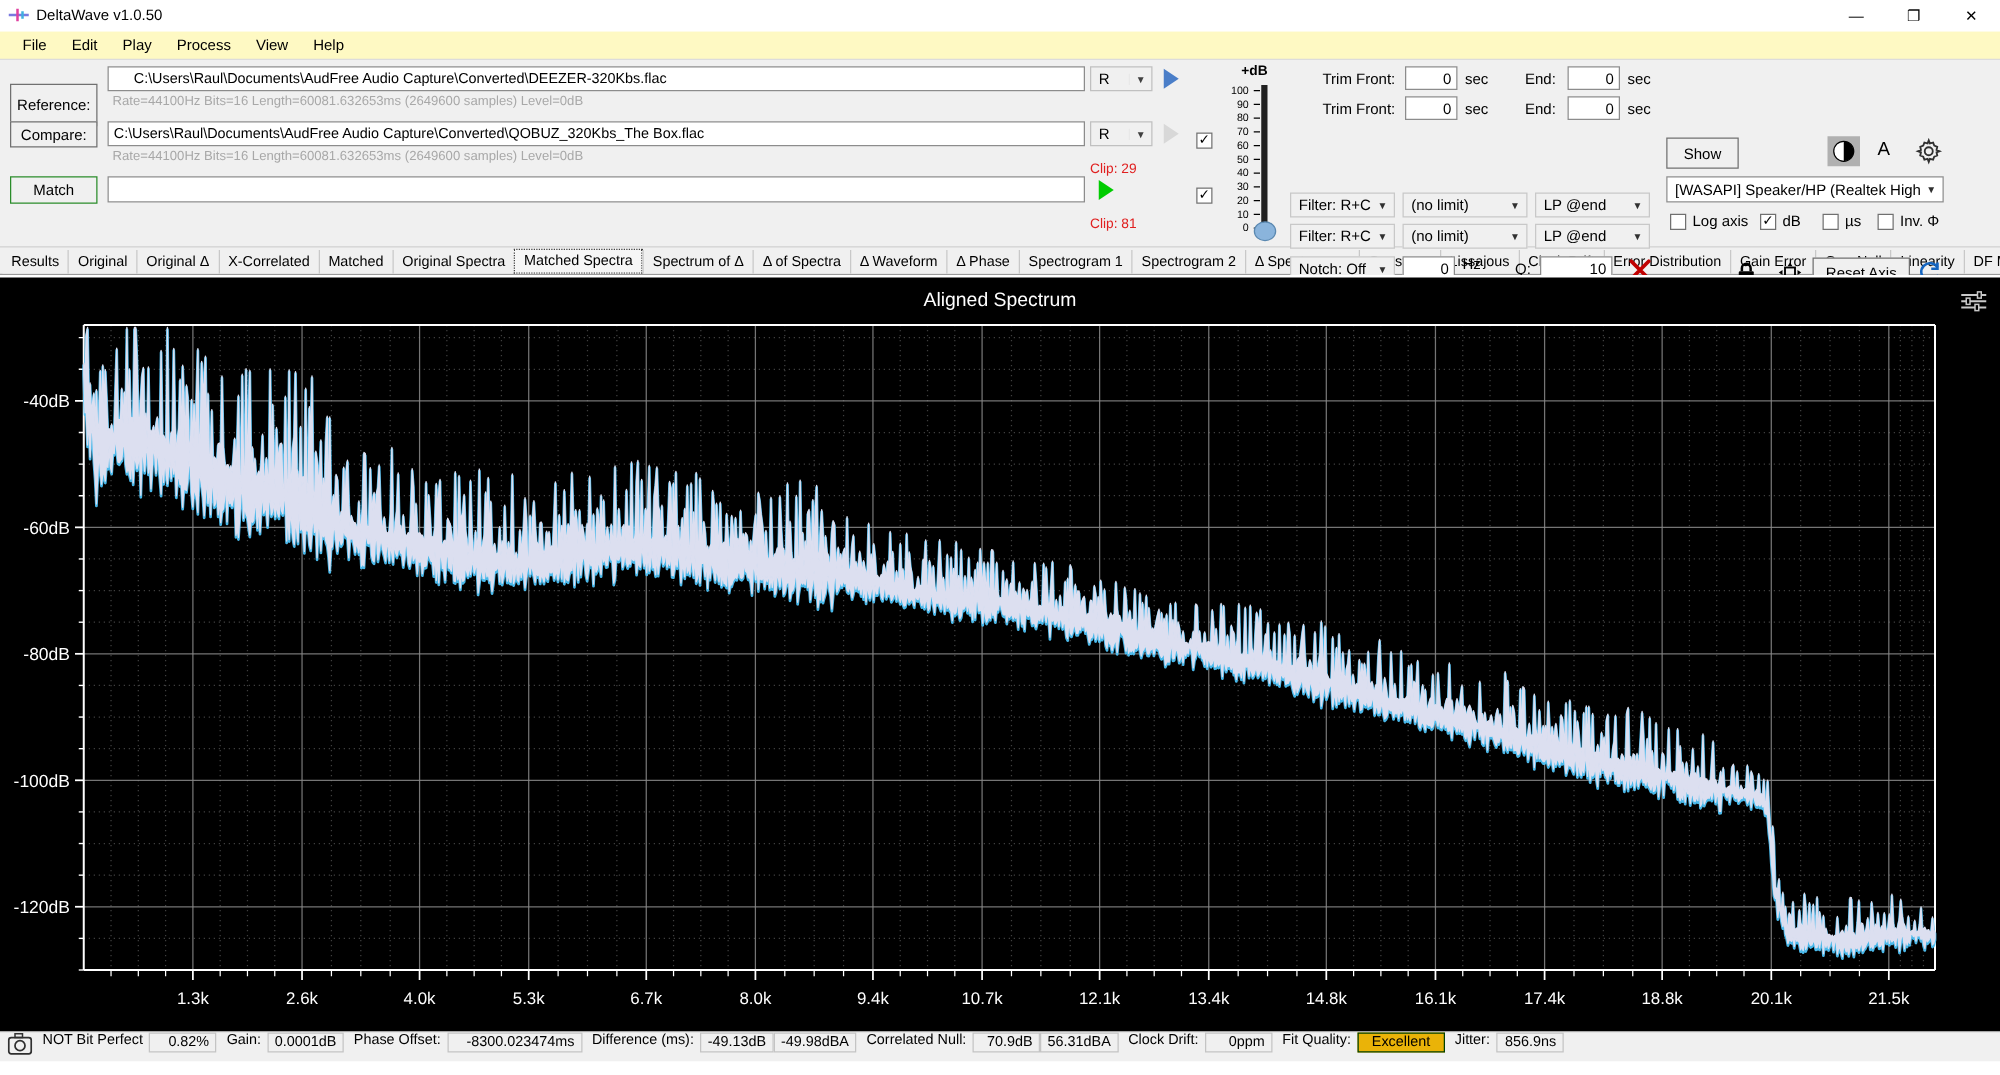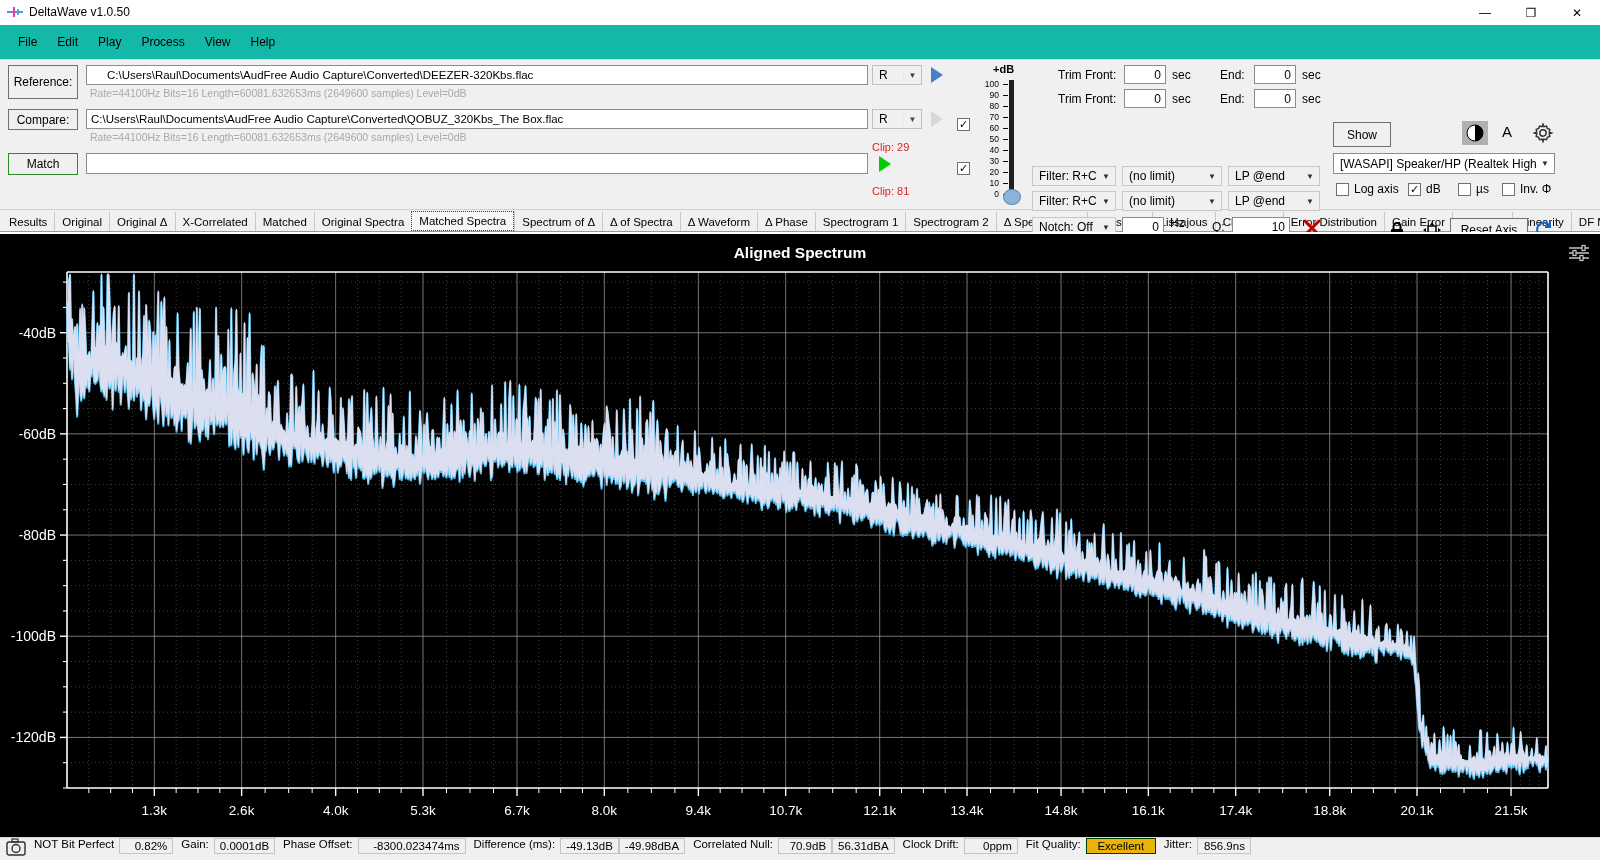--- a/index.html
+++ b/index.html
@@ -29,21 +29,21 @@
   #app-icon .b3 { left: 10px; top: 5px; width: 2px; height: 6px; background:#40b0e0; }
   #title-text { font-size: 12px; color: #000; }
   #win-buttons { position: absolute; right: 0; top: 0; display: flex; height: 25px; }
   .win-btn {
     width: 46px; height: 25px; display: flex; align-items: center;
     justify-content: center; font-size: 12px; color: #000; cursor: default;
   }
 
   
   #menubar {
-    height: 35px; background: #14b8a6;
+    height: 23px; background: #fef9c3;
     display: flex; align-items: center; padding-left: 8px;
     border-bottom: 1px solid #dcdcdc;
   }
   .menu-item {
     padding: 3px 10px; font-size: 12px; color: #000; cursor: default;
   }
 
   
   #toppanel {
     height: 150px; background: #f0f0f0; position: relative;
@@ -123,21 +123,21 @@
   }
 
   
   #chart-area {
     position: relative; background: #000000;
     height: 605px; width: 1600px;
     border-top: 2px solid #ffffff;
   }
   #chart-title {
     position:absolute; left:0; right:0; top:10px; text-align:center;
-    color:#ffffff; font-size:15.5px; font-weight:bold;
+    color:#ffffff; font-size:15.5px; font-weight:normal;
   }
   #chart-settings-icon {
     position:absolute; right:10px; top:10px; cursor:pointer;
   }
   #plot-svg { position:absolute; left:0; top:0; }
 
   
   #statusbar {
     height: 24px; background: #f0f0f0; display: flex; align-items: flex-start;
     padding-left: 6px; border-top: 1px solid #d8d8d8; gap: 0;
@@ -173,21 +173,21 @@
   <div class="menu-item">File</div>
   <div class="menu-item">Edit</div>
   <div class="menu-item">Play</div>
   <div class="menu-item">Process</div>
   <div class="menu-item">View</div>
   <div class="menu-item">Help</div>
 </div>
 
 <div id="toppanel">
 
-  <div class="btn-outline" style="position:absolute;left:8px;top:5px;width:70px;height:34px;">Reference:</div>
+  <div class="btn-outline" style="position:absolute;left:8px;top:19px;width:70px;height:34px;">Reference:</div>
   <input class="path-input" style="position: absolute; left: 86px; top: 5px; width: 782px; height: 20px; padding-left: 20px;" value="C:\Users\Raul\Documents\AudFree Audio Capture\Converted\DEEZER-320Kbs.flac">
   <div class="meta-text" style="position:absolute;left:90px;top:27px;">Rate=44100Hz Bits=16 Length=60081.632653ms (2649600 samples) Level=0dB</div>
   <div class="chan-box" style="position:absolute;left:872px;top:5px;width:50px;height:20px;">
     <span class="lbl">R</span>
     <span class="arrow">▼</span>
   </div>
   <div style="position:absolute;left:926px;top:4px;width:22px;height:22px;display:flex;align-items:center;justify-content:center;">
     <div class="play-tri" style="border-width:8px 0 8px 12px;border-color:transparent transparent transparent #4a7ec8;"></div>
   </div>
   <div class="clip-text" style="position:absolute;left:872px;top:81px;">Clip: 29</div>

